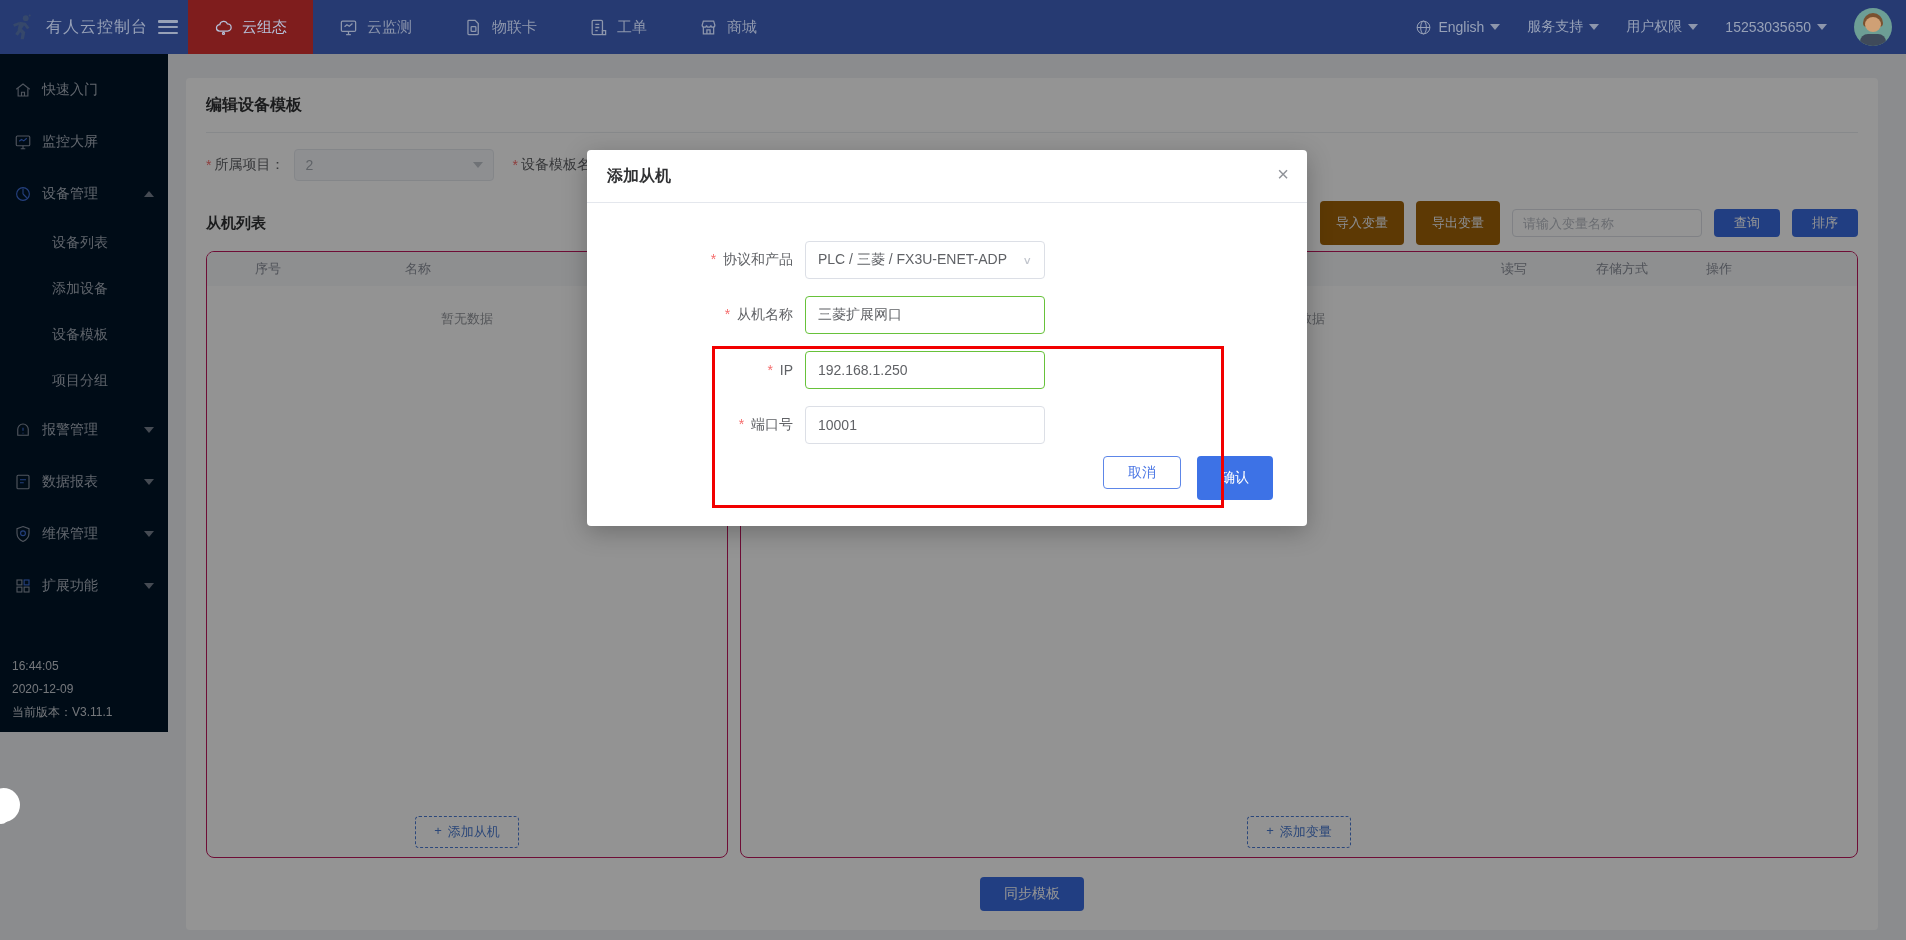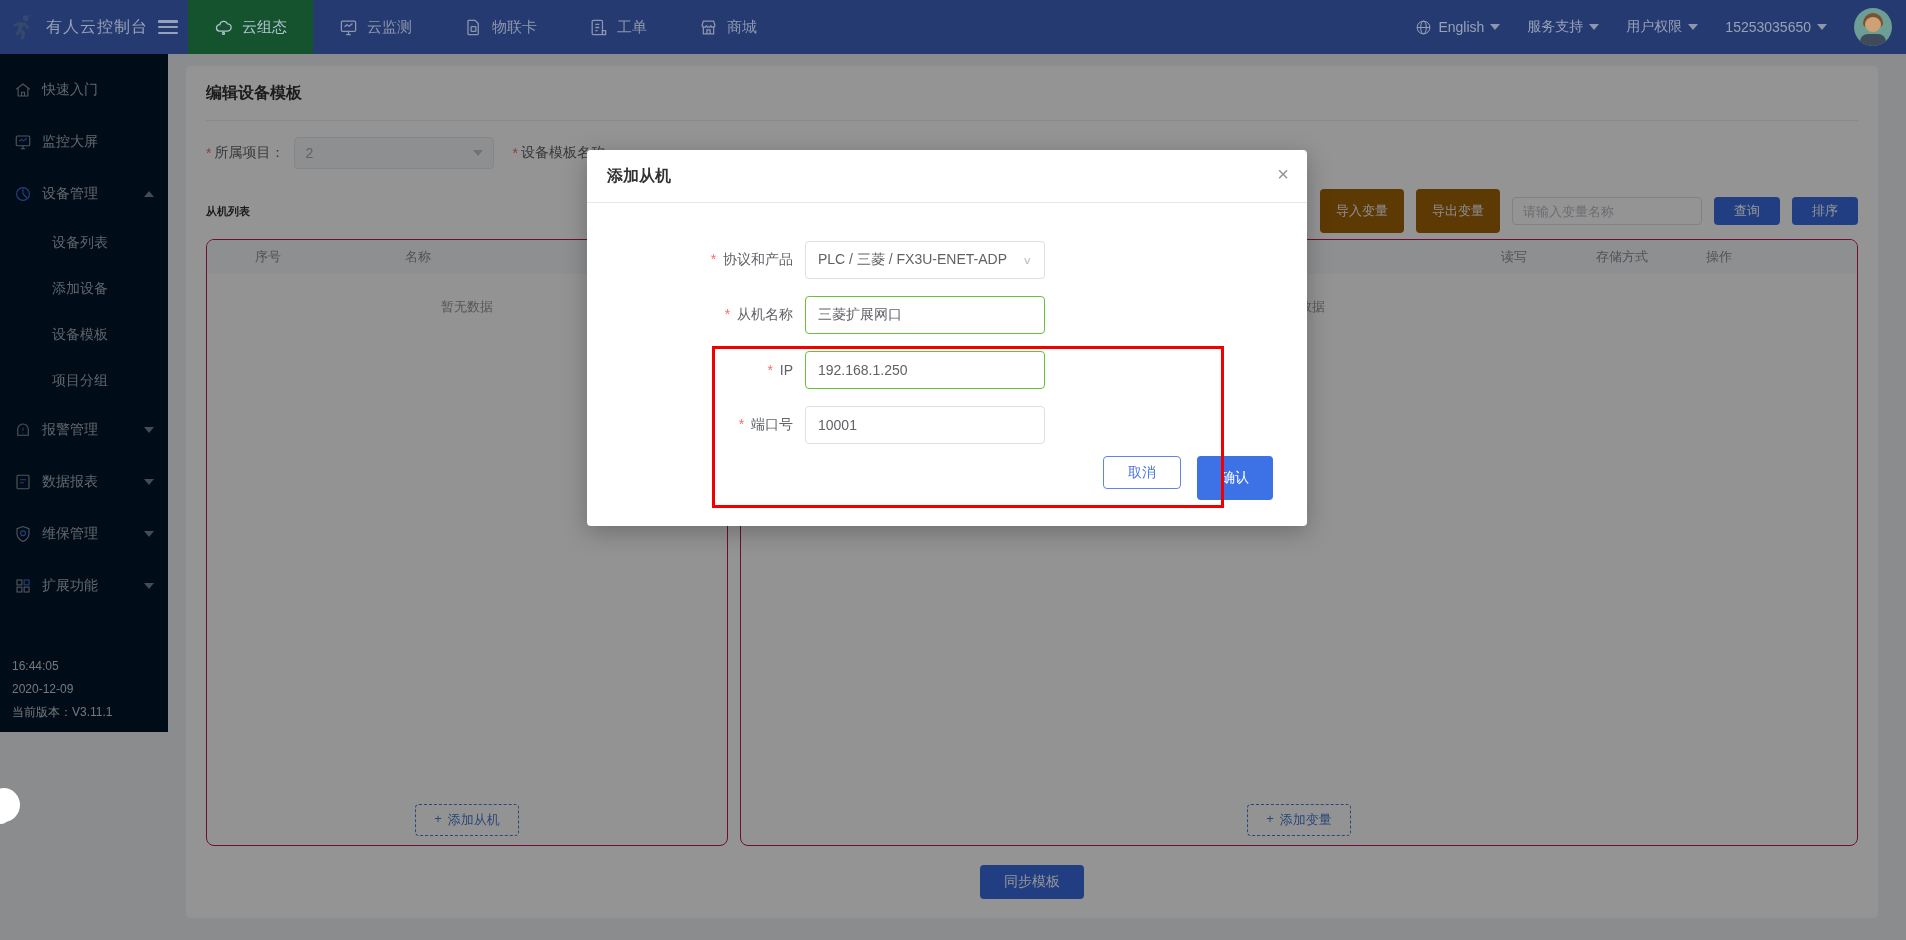--- a/index.html
+++ b/index.html
@@ -8,21 +8,21 @@
 
   
   .navbar { position:absolute; left:0; top:0; width:1906px; height:54px;
     background:#263a72; z-index:30; display:flex; align-items:center; }
   .brand { display:flex; align-items:center; gap:10px; padding-left:8px; width:180px; }
   .brand-name { color:#97a1b7; font-size:16px; letter-spacing:1px; white-space:nowrap; }
   .hamburger { width:20px; height:14px; display:flex; flex-direction:column; justify-content:space-between; cursor:pointer; }
   .hamburger i { display:block; height:2.5px; background:#97a1b7; border-radius:1px; }
   .nav-menu { display:flex; height:54px; margin-left:8px; }
   .nav-item { display:flex; align-items:center; gap:9px; padding:0 26px; color:#8d96ac; font-size:15px; cursor:pointer; }
-  .nav-item.active { background:#14532d; color:#b6c2da; }
+  .nav-item.active { background:#7f1d1d; color:#b6c2da; }
   .nav-item svg { width:19px; height:19px; stroke:currentColor; fill:none; stroke-width:1.6; }
   .nav-right { margin-left:auto; display:flex; align-items:center; gap:27px; padding-right:14px; color:#97a1b7; font-size:14px; }
   .nav-right .nr-item { display:flex; align-items:center; gap:6px; cursor:pointer; white-space:nowrap; }
   .caret-down { width:0; height:0; border-left:5px solid transparent; border-right:5px solid transparent; border-top:6px solid #8d96ac; display:inline-block; }
   .globe svg { width:17px; height:17px; stroke:#97a1b7; fill:none; stroke-width:1.4; }
   .avatar { width:38px; height:38px; border-radius:50%; background:#6d9e95; position:relative; overflow:hidden; cursor:pointer; }
   .avatar .hair { position:absolute; left:9px; top:5px; width:20px; height:14px; border-radius:10px 10px 4px 4px; background:#7a5230; }
   .avatar .face { position:absolute; left:11px; top:9px; width:16px; height:15px; border-radius:50%; background:#cfa075; }
   .avatar .body { position:absolute; left:6px; top:26px; width:26px; height:14px; border-radius:8px 8px 0 0; background:#3f4a5a; }
 
@@ -33,31 +33,31 @@
   .side-item .ico svg { width:18px; height:18px; stroke:#8a94a2; fill:none; stroke-width:1.5; }
   .side-item.blue-ico .ico svg { stroke:#3f6fd8; }
   .side-item .lbl { margin-left:42px; }
   .arrow-up { position:absolute; right:14px; width:0; height:0; border-left:5px solid transparent; border-right:5px solid transparent; border-bottom:6px solid #78828f; }
   .arrow-dn { position:absolute; right:14px; width:0; height:0; border-left:5px solid transparent; border-right:5px solid transparent; border-top:6px solid #78828f; }
   .sub-item { height:46px; display:flex; align-items:center; color:#a2abb6; font-size:14px; padding-left:52px; cursor:pointer; }
   .side-footer { position:absolute; left:12px; bottom:8px; color:#c9ced4; font-size:12px; line-height:23px; }
 
   
   .content { position:absolute; left:168px; top:54px; right:0; bottom:0; background:#f0f2f5; z-index:1; }
-  .card { position:absolute; left:18px; top:12px; right:28px; height:852px; background:#ffffff; border-radius:4px; padding:0 20px; }
+  .card { position:absolute; left:18px; top:24px; right:28px; height:852px; background:#ffffff; border-radius:4px; padding:0 20px; }
   .page-title { padding-top:17px; font-size:16px; font-weight:bold; color:#303133; }
   .card-divider { margin-top:16px; border-bottom:1px solid #e9ecf0; }
   .form-row { margin-top:16px; display:flex; align-items:center; font-size:14px; color:#606266; }
   .req { color:#f56c6c; margin-right:3px; }
   .sel-disabled { margin-left:10px; width:200px; height:32px; background:#f5f7fa; border:1px solid #e4e7ed; border-radius:4px;
     display:flex; align-items:center; justify-content:space-between; padding:0 10px; color:#a4aab2; cursor:not-allowed; }
   .sel-caret { width:0; height:0; border-left:5px solid transparent; border-right:5px solid transparent; border-top:6px solid #c0c4cc; }
   .lbl2 { margin-left:18px; display:flex; align-items:center; }
   .section-row { margin-top:20px; display:flex; align-items:center; justify-content:space-between; }
-  .section-title { font-size:11px; font-weight:bold; color:#303133; }
+  .section-title { font-size:15px; font-weight:bold; color:#303133; }
   .toolbar { display:flex; align-items:center; gap:12px; }
   .btn { border-radius:4px; font-size:13px; display:inline-flex; align-items:center; justify-content:center; cursor:pointer; border:none; }
   .btn-disabled { background:#a16207; color:#eef2fa; height:44px; padding:0 16px; cursor:not-allowed; }
   .btn-primary { background:#3a6ce0; color:#ffffff; height:28px; padding:0 20px; }
   .search-input { width:190px; height:28px; border:1px solid #dcdfe6; border-radius:4px; padding:0 10px; font-size:13px; color:#606266; background:#fff; }
   .search-input::placeholder { color:#b8bcc4; }
 
   .panels { margin-top:6px; display:flex; gap:12px; height:607px; }
   .panel { background:#fefefe; border:1px solid #be185d; border-radius:8px; display:flex; flex-direction:column; overflow:hidden; }
   .panel-left { width:522px; }

